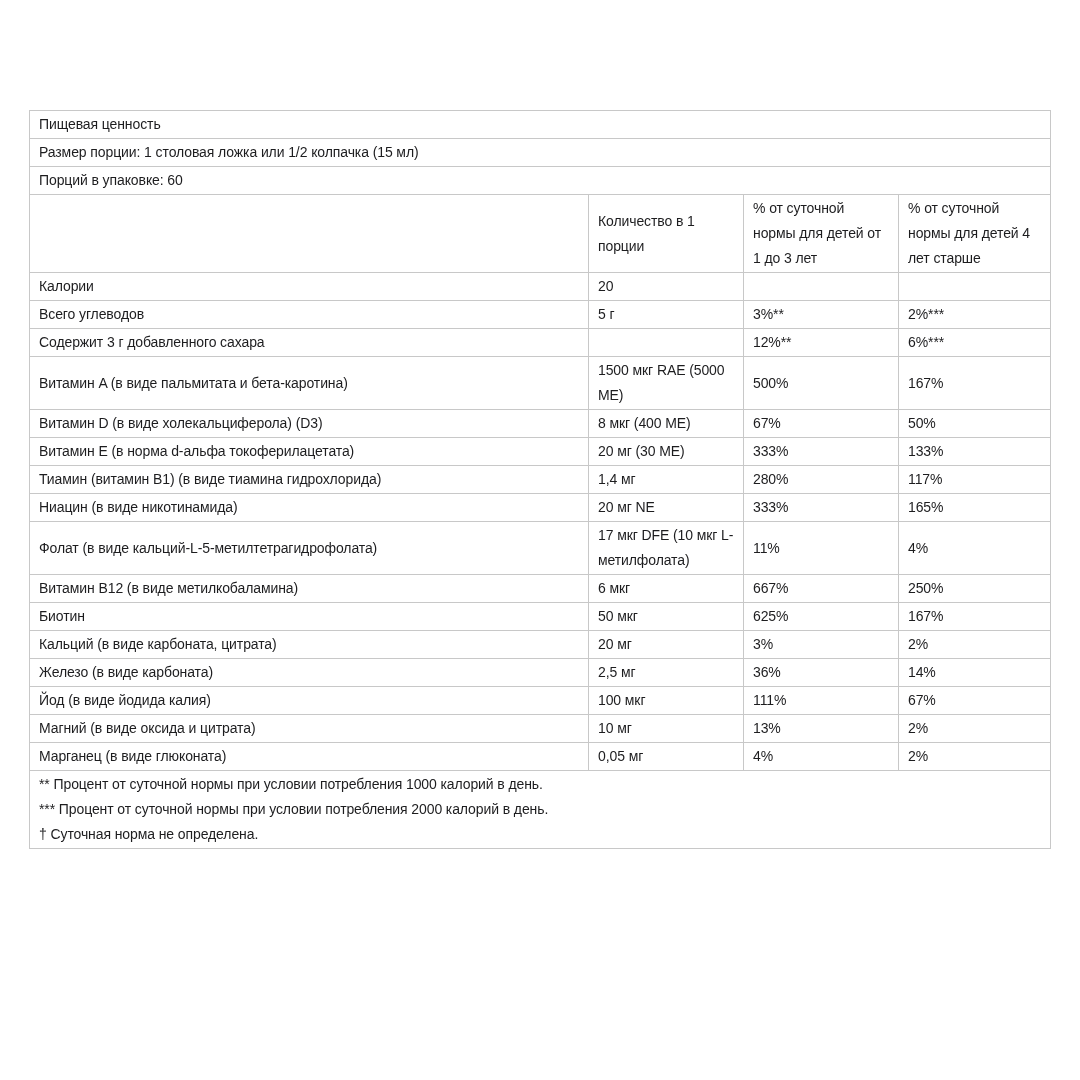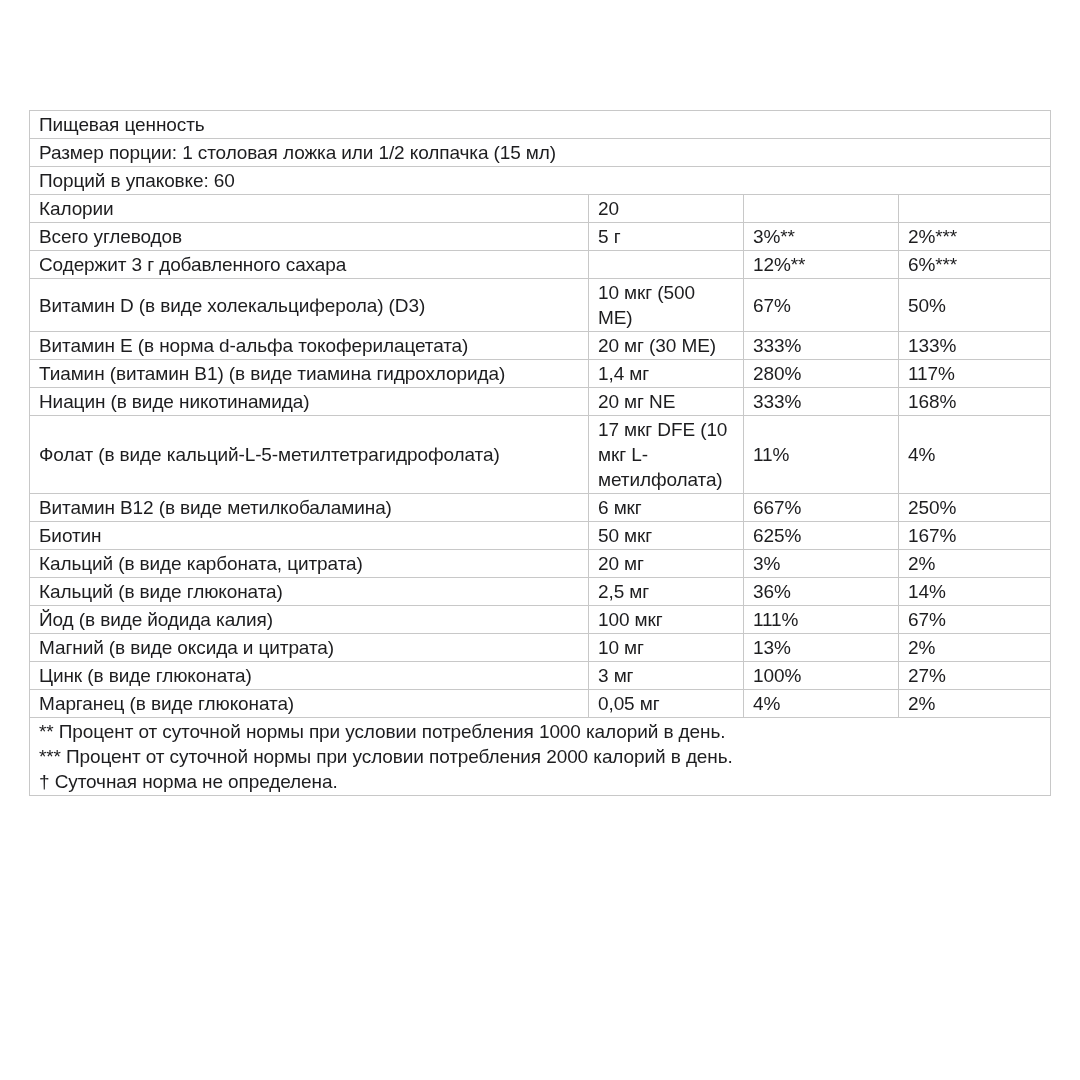--- a/index.html
+++ b/index.html
@@ -14,21 +14,21 @@
   .panel{
     position:absolute;
     left:29px;
     top:110px;
     width:1021px;
   }
   table.nutri{
     border-collapse:collapse;
     width:100%;
     table-layout:fixed;
-    font-size:19px;
+    font-size:14px;
     font-weight:500;
     letter-spacing:-0.1px;
   }
   table.nutri td{
     border:1px solid #c8c8c8;
     padding:1px 9px;
     line-height:25px;
     vertical-align:middle;
     overflow:hidden;
     word-wrap:break-word;
@@ -67,62 +67,74 @@
         <tr>
       <td class="info" colspan="4">Пищевая ценность</td>
     </tr>
     <tr>
       <td class="info" colspan="4">Размер порции: 1 столовая ложка или 1/2 колпачка (15 мл)</td>
     </tr>
     <tr>
       <td class="info" colspan="4">Порций в упаковке: 60</td>
     </tr>
 
+    <tr class="hdr">
+      <td class="lab"></td>
+      <td class="amt">Количество в 1 порции</td>
+      <td class="dv">% от суточной нормы для детей от 1 до 3 лет</td>
+      <td class="dv">% от суточной нормы для детей 4 лет старше</td>
+    </tr>
 
     <tr class="datarow">
       <td class="lab">Калории</td>
       <td class="amt">20</td>
       <td class="dv"></td>
       <td class="dv"></td>
     </tr>
     <tr class="datarow">
       <td class="lab">Всего углеводов</td>
       <td class="amt">5 г</td>
       <td class="dv">3%**</td>
       <td class="dv">2%***</td>
     </tr>
     <tr class="datarow">
       <td class="lab">Содержит 3 г добавленного сахара</td>
       <td class="amt"></td>
       <td class="dv">12%**</td>
       <td class="dv">6%***</td>
     </tr>
     <tr class="datarow">
+      <td class="lab">Витамин A (в виде пальмитата и бета-каротина)</td>
+      <td class="amt">1500 мкг RAE (5000 МЕ)</td>
+      <td class="dv">500%</td>
+      <td class="dv">167%</td>
+    </tr>
+    <tr class="datarow">
       <td class="lab">Витамин D (в виде холекальциферола) (D3)</td>
-      <td class="amt">10 мкг (500 МЕ)</td>
+      <td class="amt">8 мкг (400 МЕ)</td>
       <td class="dv">67%</td>
       <td class="dv">50%</td>
     </tr>
     <tr class="datarow">
       <td class="lab">Витамин E (в норма d-альфа токоферилацетата)</td>
       <td class="amt">20 мг (30 МЕ)</td>
       <td class="dv">333%</td>
       <td class="dv">133%</td>
     </tr>
     <tr class="datarow">
       <td class="lab">Тиамин (витамин B1) (в виде тиамина гидрохлорида)</td>
       <td class="amt">1,4 мг</td>
       <td class="dv">280%</td>
       <td class="dv">117%</td>
     </tr>
     <tr class="datarow">
       <td class="lab">Ниацин (в виде никотинамида)</td>
       <td class="amt">20 мг NE</td>
       <td class="dv">333%</td>
-      <td class="dv">168%</td>
+      <td class="dv">165%</td>
     </tr>
     <tr class="datarow">
       <td class="lab">Фолат (в виде кальций-L-5-метилтетрагидрофолата)</td>
       <td class="amt">17 мкг DFE (10 мкг L-метилфолата)</td>
       <td class="dv">11%</td>
       <td class="dv">4%</td>
     </tr>
     <tr class="datarow">
       <td class="lab">Витамин B12 (в виде метилкобаламина)</td>
       <td class="amt">6 мкг</td>
@@ -135,42 +147,36 @@
       <td class="dv">625%</td>
       <td class="dv">167%</td>
     </tr>
     <tr class="datarow">
       <td class="lab">Кальций (в виде карбоната, цитрата)</td>
       <td class="amt">20 мг</td>
       <td class="dv">3%</td>
       <td class="dv">2%</td>
     </tr>
     <tr class="datarow">
-      <td class="lab">Кальций (в виде глюконата)</td>
+      <td class="lab">Железо (в виде карбоната)</td>
       <td class="amt">2,5 мг</td>
       <td class="dv">36%</td>
       <td class="dv">14%</td>
     </tr>
     <tr class="datarow">
       <td class="lab">Йод (в виде йодида калия)</td>
       <td class="amt">100 мкг</td>
       <td class="dv">111%</td>
       <td class="dv">67%</td>
     </tr>
     <tr class="datarow">
       <td class="lab">Магний (в виде оксида и цитрата)</td>
       <td class="amt">10 мг</td>
       <td class="dv">13%</td>
       <td class="dv">2%</td>
-    </tr>
-    <tr class="datarow">
-      <td class="lab">Цинк (в виде глюконата)</td>
-      <td class="amt">3 мг</td>
-      <td class="dv">100%</td>
-      <td class="dv">27%</td>
     </tr>
     <tr class="datarow">
       <td class="lab">Марганец (в виде глюконата)</td>
       <td class="amt">0,05 мг</td>
       <td class="dv">4%</td>
       <td class="dv">2%</td>
     </tr>
 
     <tr>
       <td class="footcell" colspan="4">

